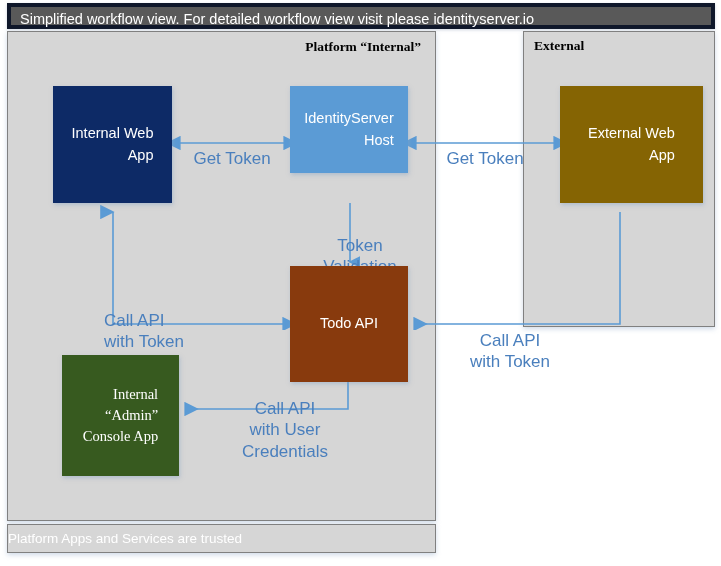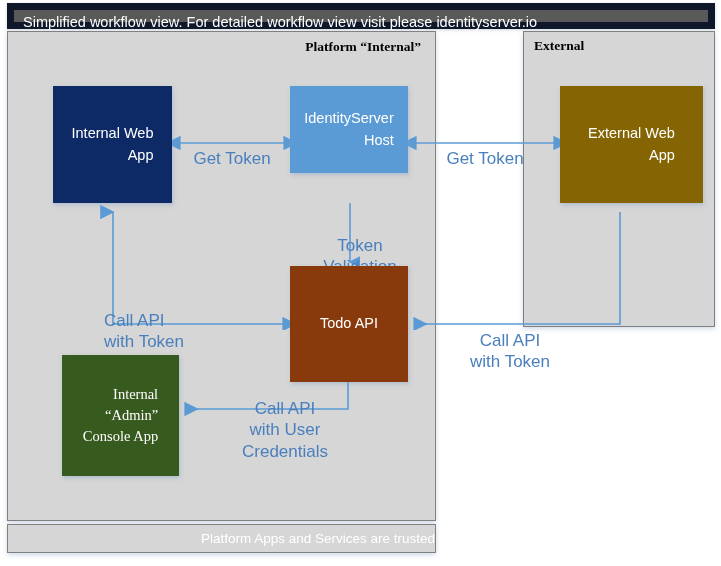--- a/index.html
+++ b/index.html
@@ -19,21 +19,21 @@
   }
 
   
   .header-bar {
     position: absolute;
     left: 7px;
     top: 3px;
     width: 708px;
     height: 26px;
     background: #595959;
-    border: 7px solid #0f172a;
+    border: 4px solid #0f172a;
     box-sizing: border-box;
     color: #ffffff;
     font-size: 14.5px;
     line-height: 24px;
     padding-left: 9px;
     white-space: nowrap;
     box-shadow: 0 1px 3px rgba(120,140,170,0.35);
   }
 
   
@@ -78,21 +78,21 @@
     left: 7px;
     top: 524px;
     width: 429px;
     height: 29px;
     background: #d6d6d6;
     border: 1px solid #808080;
     box-sizing: border-box;
     color: #ffffff;
     font-size: 13.5px;
     line-height: 27px;
-    text-align: right;
+    text-align: left;
     box-shadow: 0 2px 5px rgba(150,175,205,0.45);
   }
 
   
   .node {
     position: absolute;
     box-sizing: border-box;
     color: #ffffff;
     display: flex;
     align-items: center;

